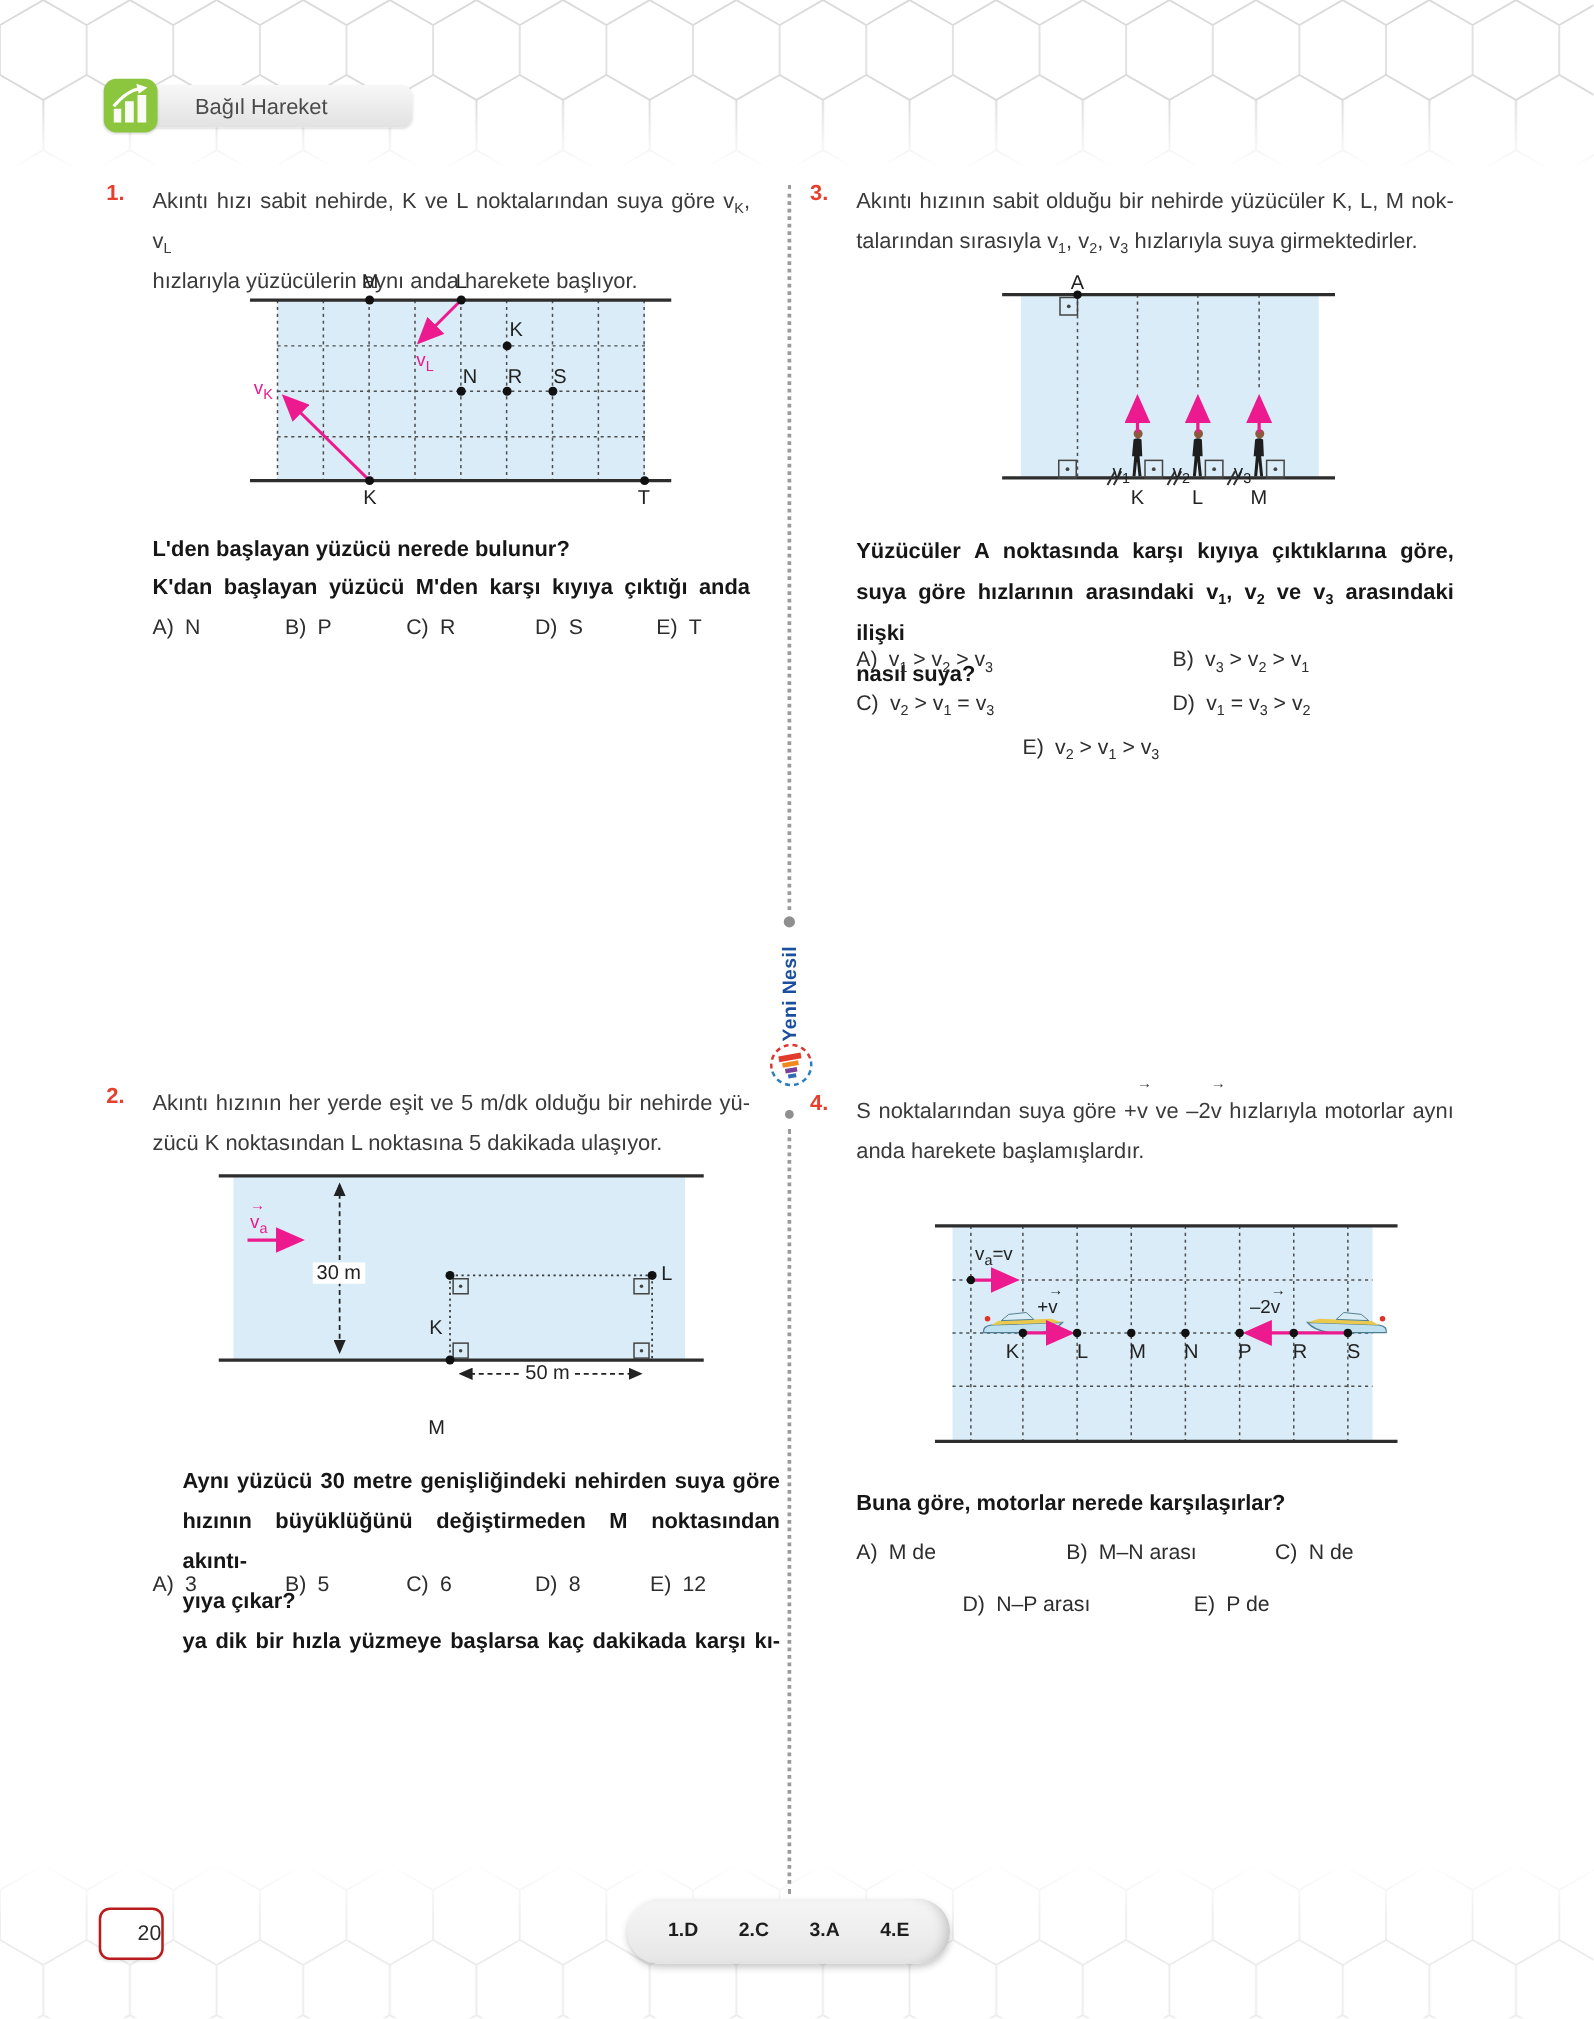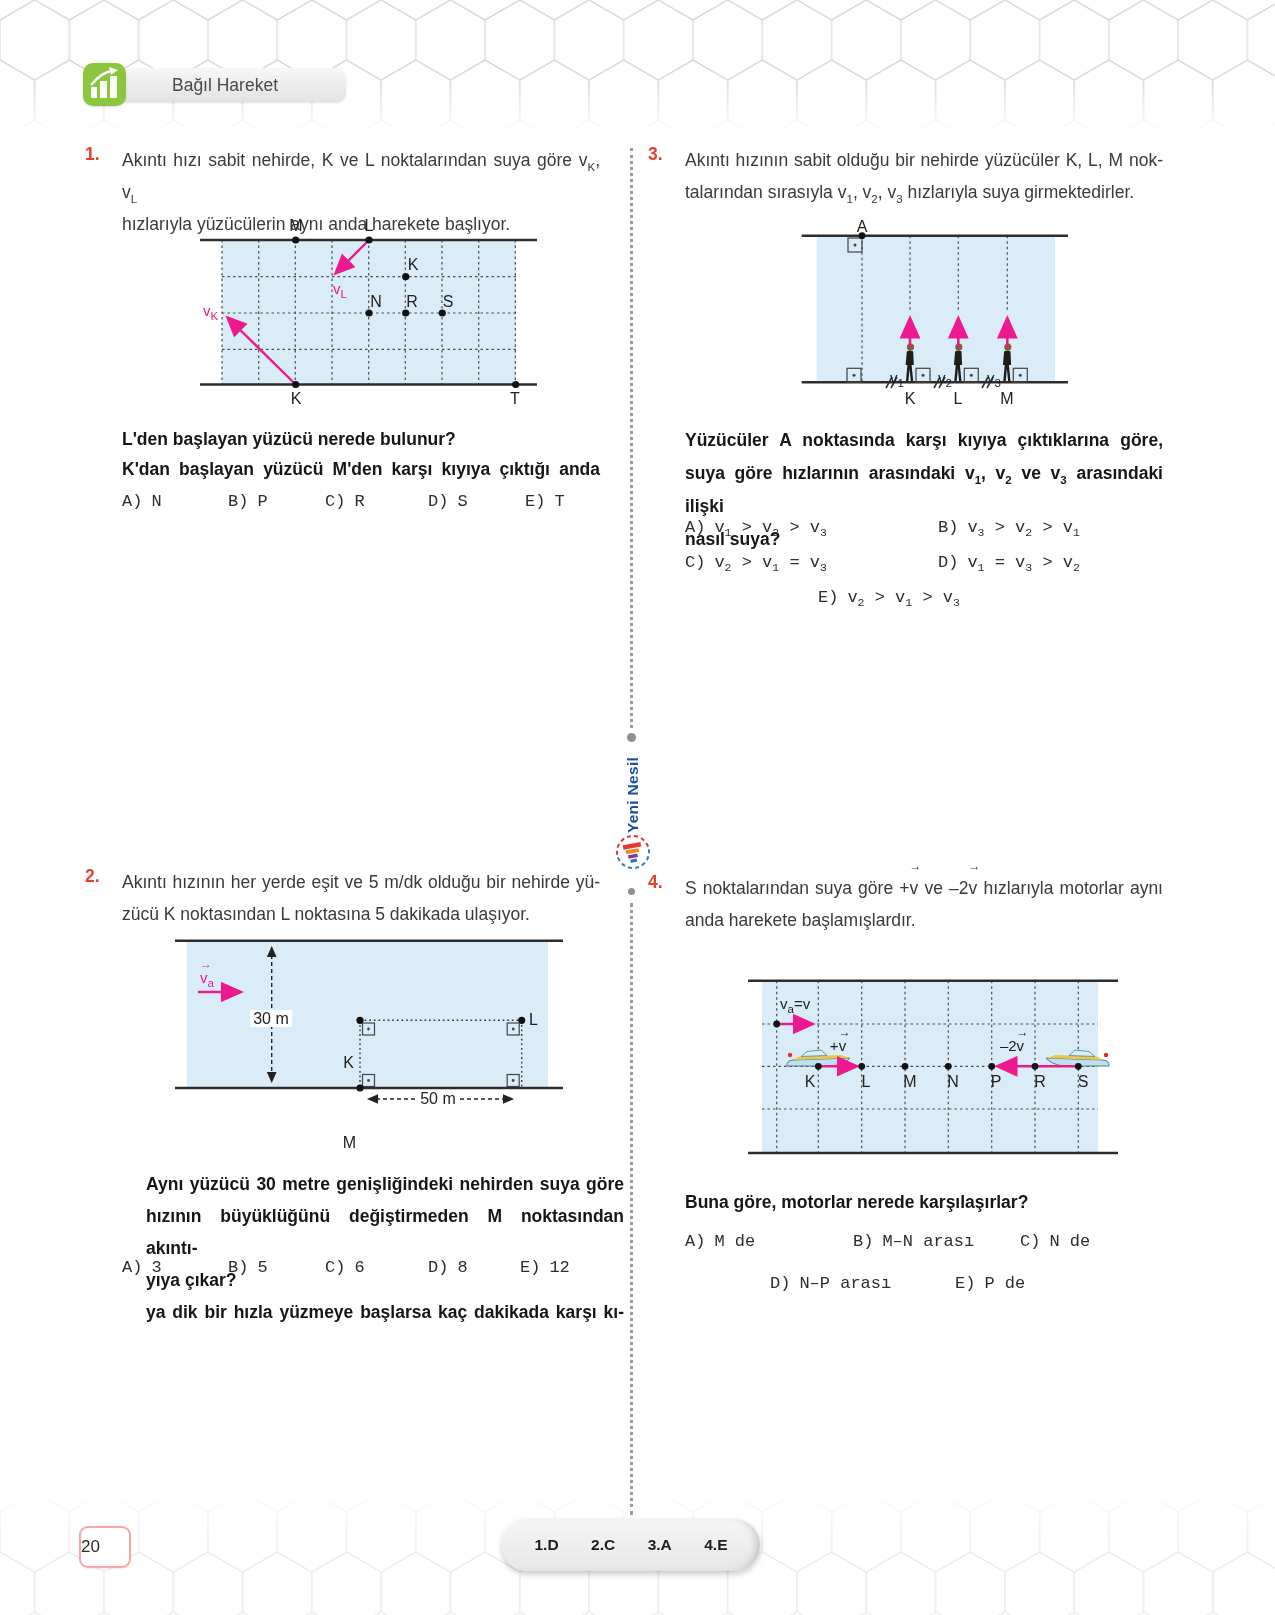--- a/index.html
+++ b/index.html
@@ -6,43 +6,43 @@
   body{font-family:"Liberation Sans","DejaVu Sans",sans-serif;}
   .page{position:relative;width:1275px;height:1615px;margin:0 auto;background:#fff;overflow:hidden;}
   .abs{position:absolute;}
   
   .qnum{position:absolute;font-size:17.5px;font-weight:700;color:#e5402e;}
   .tblock{position:absolute;width:478px;font-size:17.5px;color:#3a3a3a;line-height:32px;}
   .tblock.bold{font-weight:700;color:#161616;}
   .jl{display:block;text-align:justify;text-align-last:justify;}
   .jl.last{text-align-last:auto;}
   sub{font-size:11.5px;line-height:0;}
-  .opt{position:absolute;font-size:17px;color:#2d2d2d;white-space:nowrap;font-family:Liberation Mono, monospace;}
+  .opt{position:absolute;font-size:17px;color:#2d2d2d;white-space:nowrap;}
   .opt .k{margin-right:9px;}
   
   .vec{position:relative;display:inline-block;}
   .vec .va{position:absolute;left:0px;top:-12px;font-size:12px;line-height:1;}
   
   .diag{position:absolute;}
   .diag svg{position:absolute;left:0;top:0;}
   .dlbl{position:absolute;font-size:16px;color:#222;line-height:1;white-space:nowrap;transform:translate(-50%,0);}
   .dlbl.left{transform:translate(-100%,0);margin-top:43px;}
   .dlbl.raw{transform:none;}
   .plbl{position:absolute;font-size:15px;color:#ec1a8e;line-height:1;white-space:nowrap;}
   .wbg{background:#fff;padding:0 3px;}
   
-  .hdr-pill{position:absolute;left:104px;top:68px;width:242px;height:34px;border-radius:9px;background:linear-gradient(#f7f7f7,#e2e2e2);box-shadow:0 1px 2px rgba(0,0,0,.12);display:flex;align-items:center;justify-content:center;z-index:1;}
+  .hdr-pill{position:absolute;left:88px;top:68px;width:242px;height:34px;border-radius:9px;background:linear-gradient(#f7f7f7,#e2e2e2);box-shadow:0 1px 2px rgba(0,0,0,.12);display:flex;align-items:center;justify-content:center;z-index:1;}
   .hdr-title{font-size:17.5px;color:#4a4a4a;}
   .hdr-icon{position:absolute;left:83px;top:63px;width:43px;height:43px;border-radius:10px;background:#8cc63e;z-index:2;box-shadow:0 1px 2px rgba(0,0,0,.15);}
   
   .dots{position:absolute;left:630px;width:0;border-left:3px dotted #9b9b9b;}
   .bdot{position:absolute;border-radius:50%;background:#8f8f8f;}
   .brand{position:absolute;left:633px;top:795px;transform:translate(-50%,-50%) rotate(-90deg);white-space:nowrap;color:#1b4f9e;font-weight:700;font-size:15.5px;letter-spacing:.3px;}
   
-  .pagebox{position:absolute;left:79px;top:1526px;width:48px;height:38px;border:2px solid #fca5a5;border-radius:9px;background:#fff;display:flex;align-items:center;justify-content:flex-start;font-size:17px;color:#2b2b2b;box-shadow:0 1px 2px rgba(0,0,0,.08);}
+  .pagebox{position:absolute;left:79px;top:1526px;width:48px;height:38px;border:2px solid #b91c1c;border-radius:9px;background:#fff;display:flex;align-items:center;justify-content:flex-end;font-size:17px;color:#2b2b2b;box-shadow:0 1px 2px rgba(0,0,0,.08);}
   .anspill{position:absolute;left:502px;top:1519px;width:258px;height:52px;border-radius:26px;background:linear-gradient(#f6f6f6,#e6e6e6);box-shadow:inset -8px 0 10px -6px rgba(0,0,0,.22),0 3px 6px rgba(0,0,0,.22);display:flex;align-items:center;justify-content:space-evenly;}
   .anspill span{font-size:15.5px;font-weight:700;color:#1d1d1d;}
   .fade{position:absolute;left:0;width:1275px;pointer-events:none;}
 </style>
 </head>
 <body>
 
 <div class="page">
 
   <svg class="abs" style="left:0;top:0;" width="1275" height="140">

